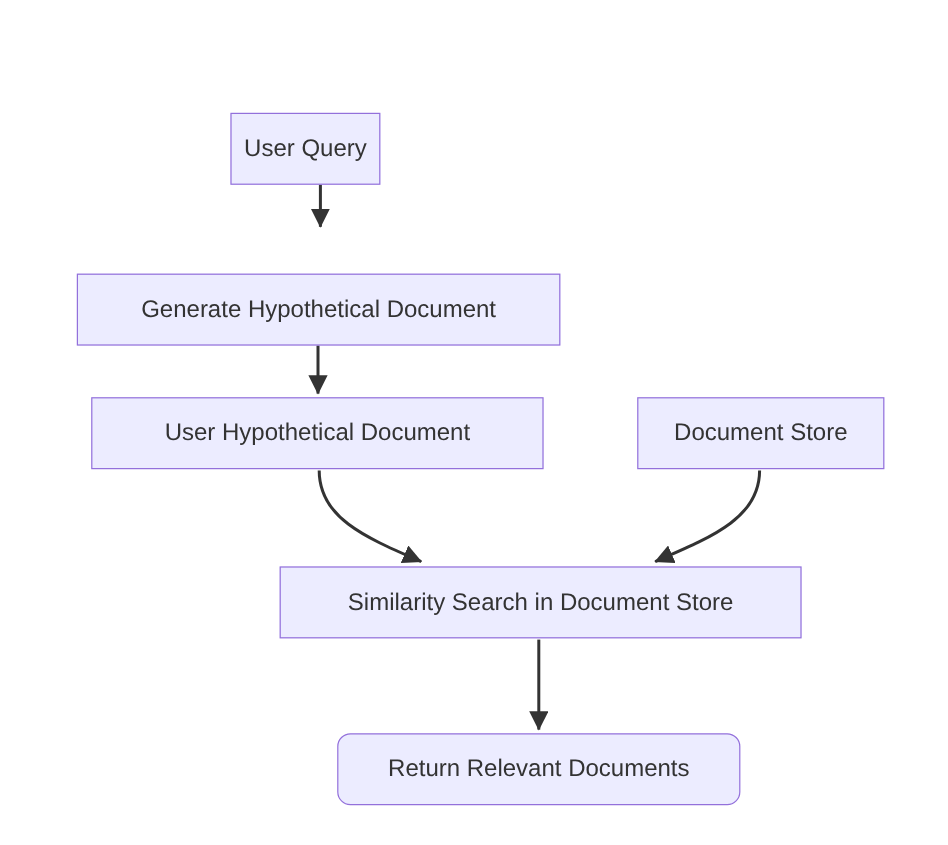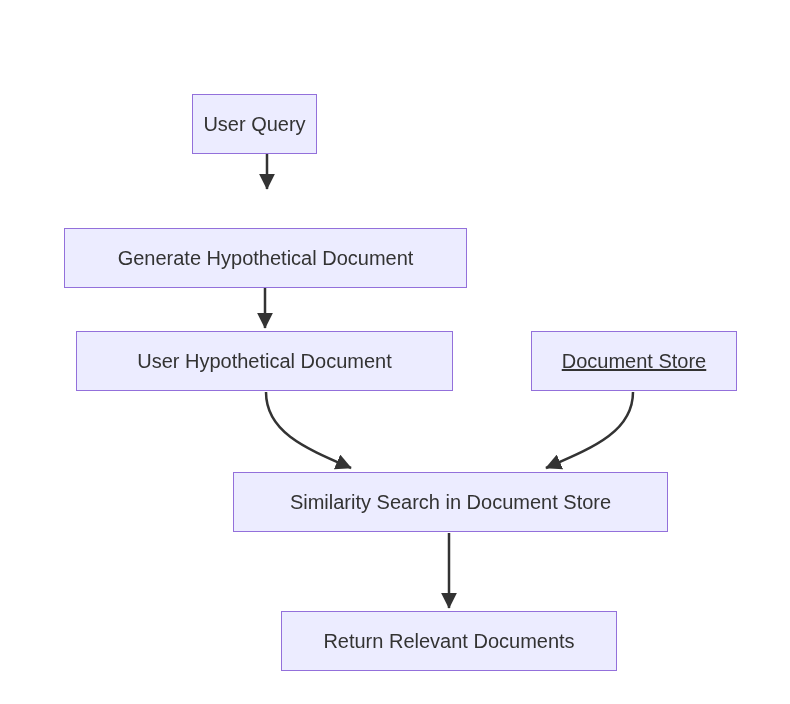--- a/index.html
+++ b/index.html
@@ -37,23 +37,23 @@
     display: flex;
     align-items: center;
     justify-content: center;
     text-align: center;
     white-space: nowrap;
   }
   
   .node-user-query  { left: 192px; top:  52px; width: 125px; height: 60px; margin-top: 42px; }
   .node-generate    { left:  64px; top: 192px; width: 403px; height: 60px; margin-top: 36px; }
   .node-embed       { left:  76px; top: 331px; width: 377px; height: 60px; }
-  .node-doc-store   { left: 531px; top: 331px; width: 206px; height: 60px; text-decoration: underline; }
+  .node-doc-store   { left: 531px; top: 331px; width: 206px; height: 60px; }
   .node-similarity  { left: 233px; top: 472px; width: 435px; height: 60px; }
-  .node-return      { left: 281px; top: 611px; width: 336px; height: 60px; }
+  .node-return      { left: 281px; top: 611px; width: 336px; height: 60px; border-radius: 11px; }
 </style>
 </head>
 <body>
 
 <div class="canvas">
 
   <svg class="edges-layer" width="790" height="704" viewBox="0 0 790 704" xmlns="http://www.w3.org/2000/svg">
     <defs>
       <marker id="arrowhead" viewBox="0 0 10 10" refX="9.5" refY="5" markerWidth="16" markerHeight="16" markerUnits="userSpaceOnUse" orient="auto">
         <path d="M 0 0 L 10 5 L 0 10 z" fill="#333333"></path>

